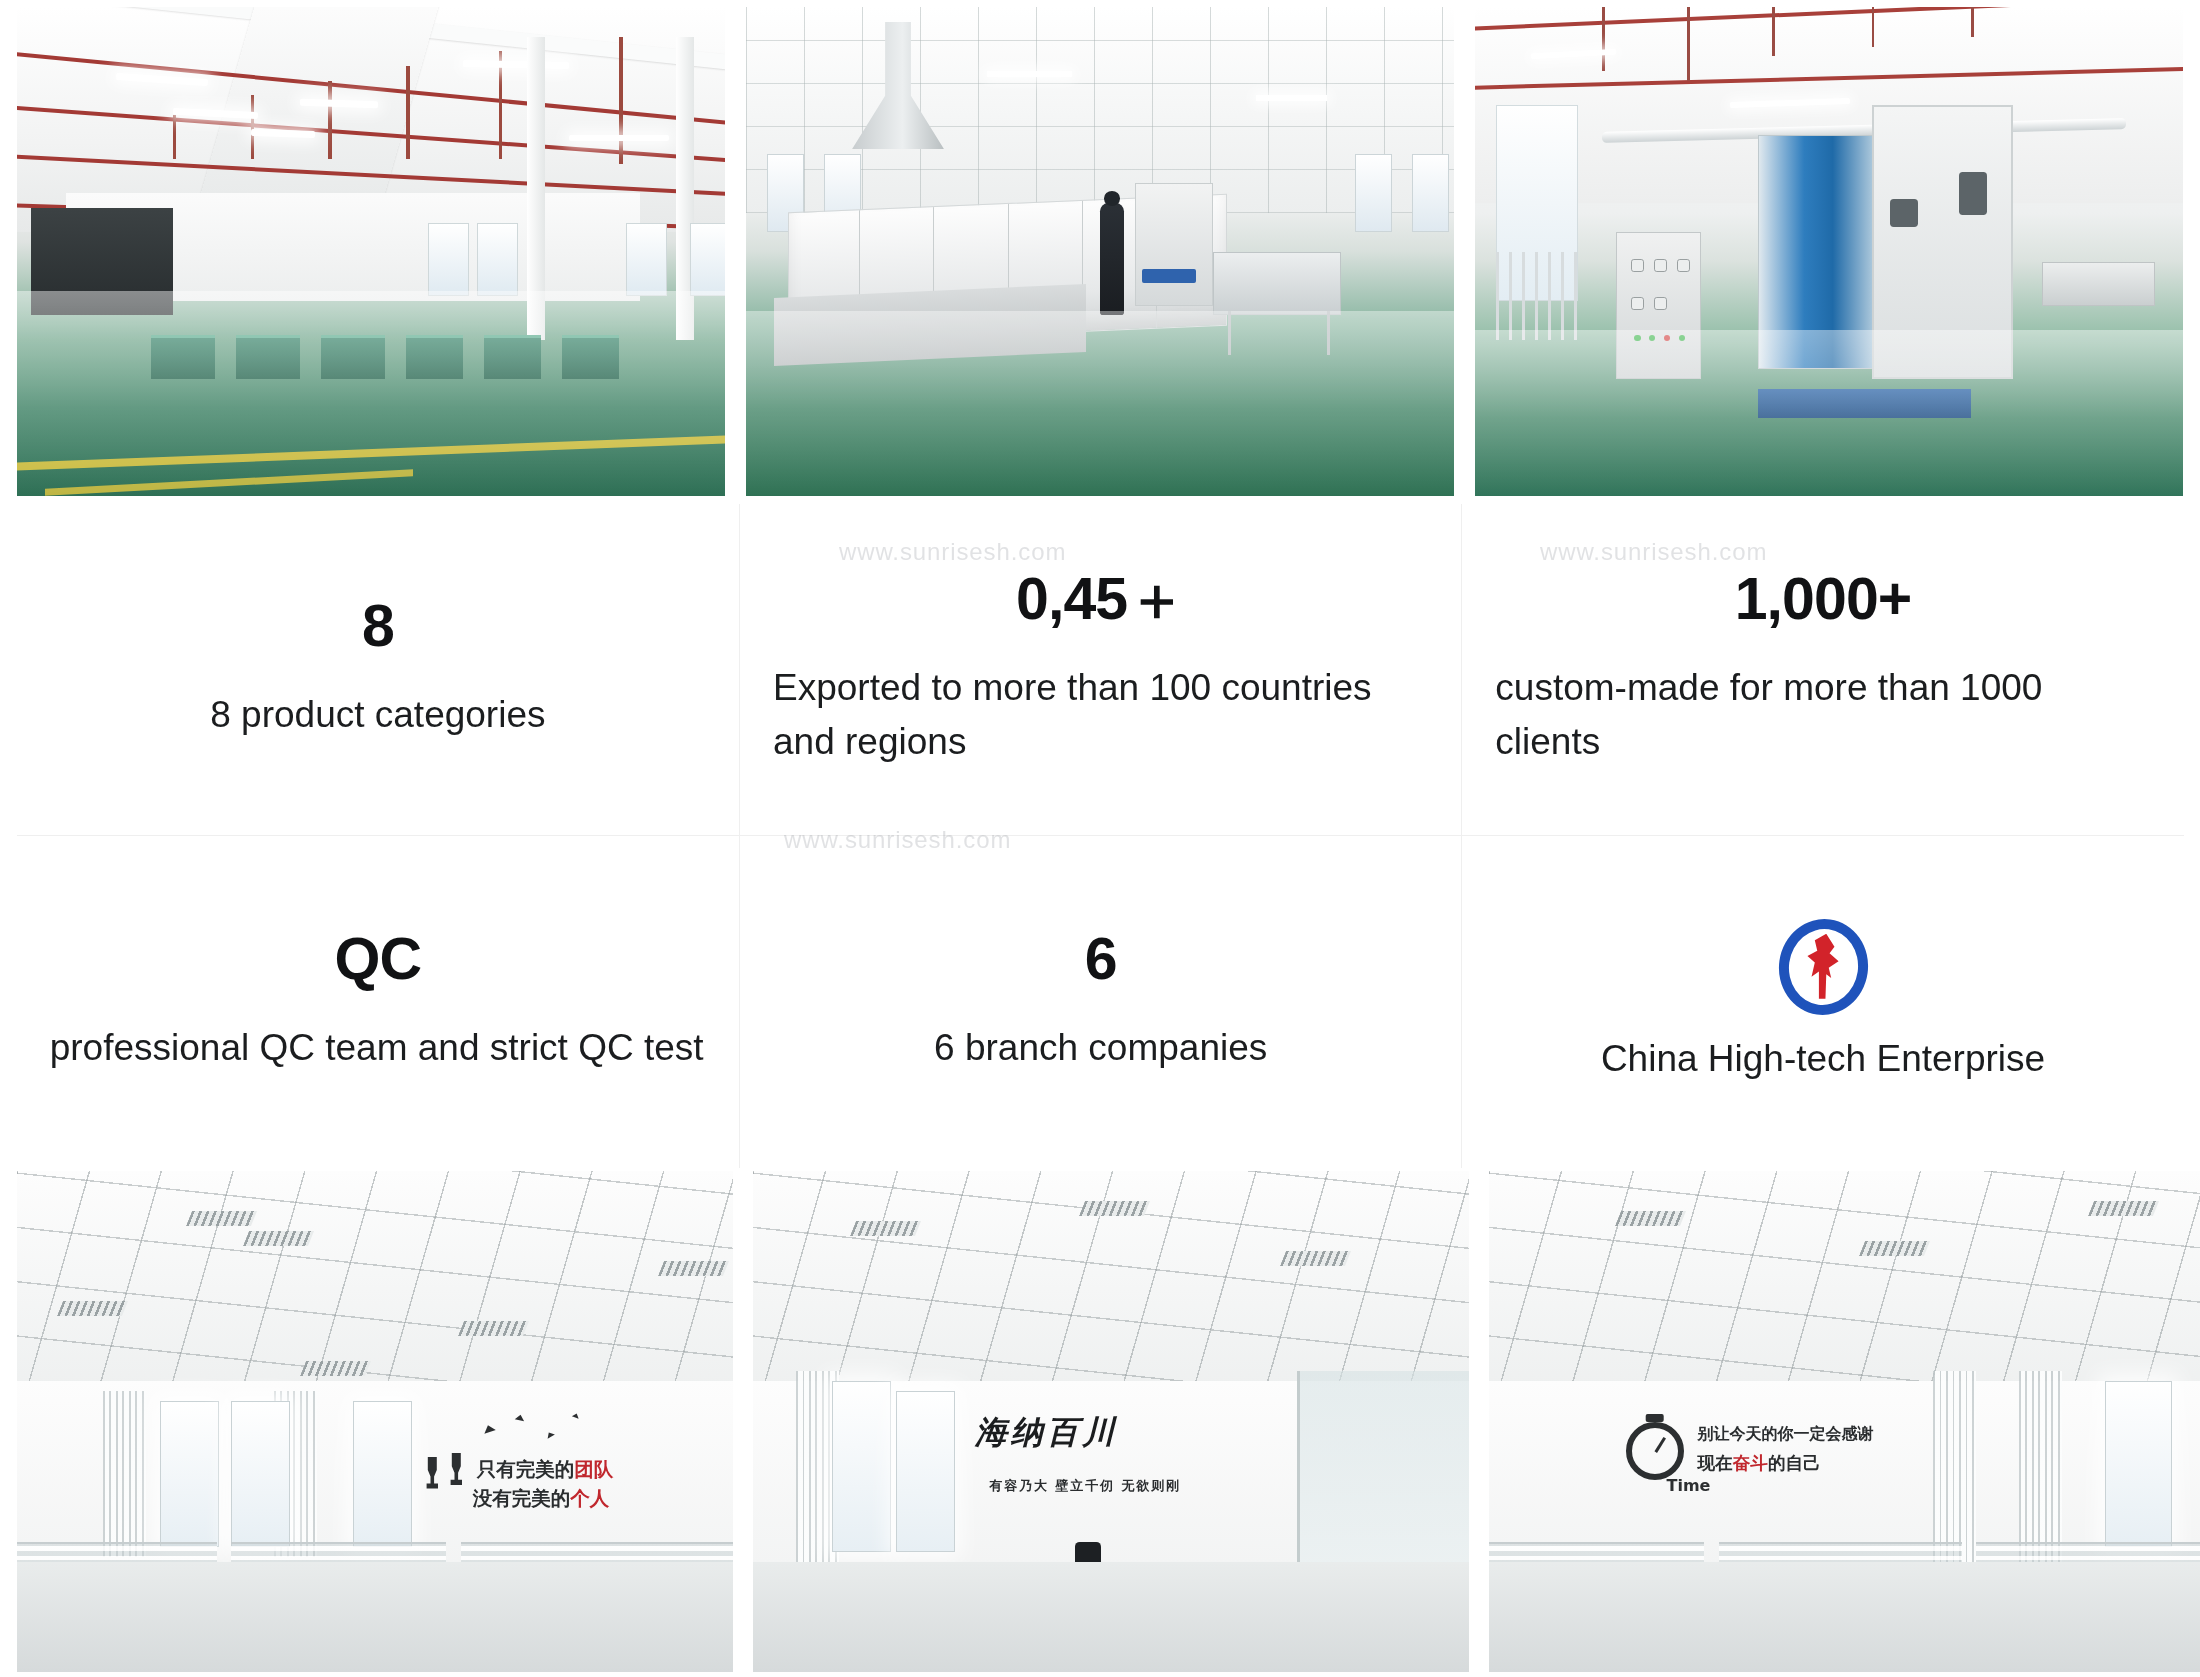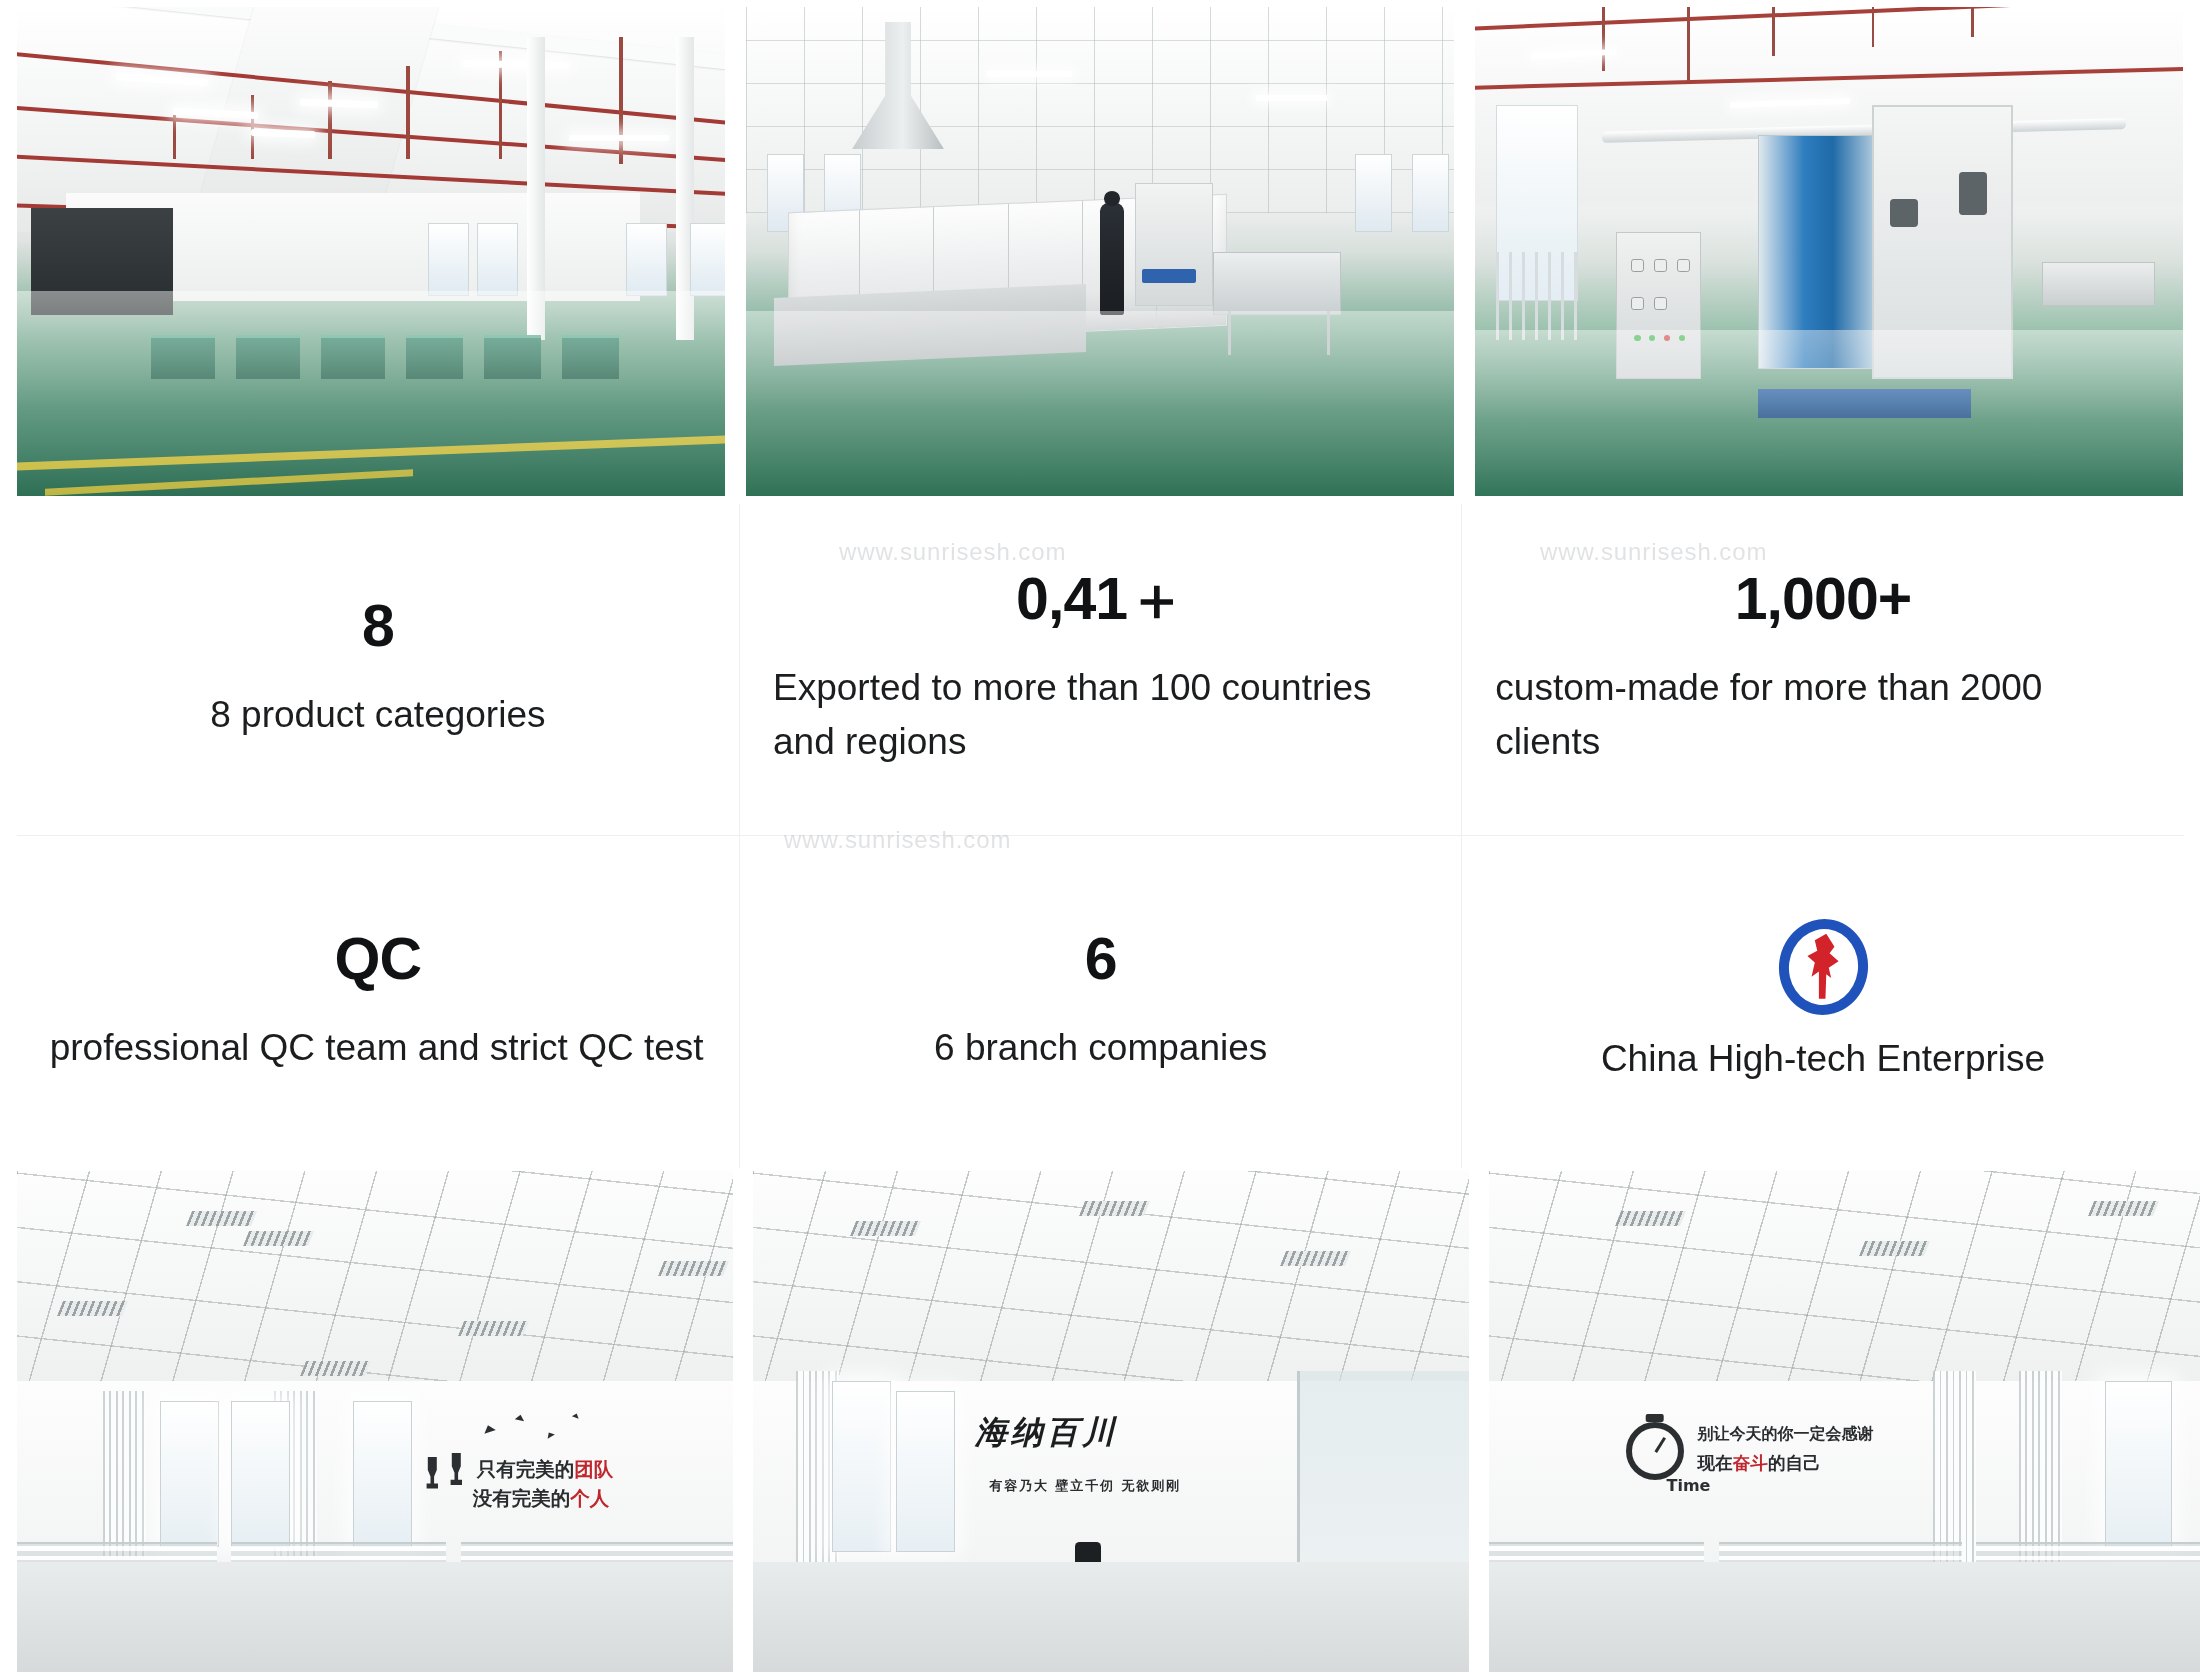--- a/index.html
+++ b/index.html
@@ -303,26 +303,26 @@
   </div>
 
   <div class="stats">
 
     <div class="srow first">
       <div class="cell c1">
         <div class="big">8</div>
         <div class="cap">8 product categories</div>
       </div>
       <div class="cell c2 left-cap">
-        <div class="big">0,41＋</div>
+        <div class="big">0,45＋</div>
         <div class="cap">Exported to more than 100 countries and regions</div>
       </div>
       <div class="cell c3 left-cap">
         <div class="big">1,000+</div>
-        <div class="cap">custom-made for more than 2000 clients</div>
+        <div class="cap">custom-made for more than 1000 clients</div>
       </div>
     </div>
 
     <div class="srow">
       <div class="cell c1 left-cap">
         <div class="big">QC</div>
         <div class="cap">professional QC team and strict QC test</div>
       </div>
       <div class="cell c2">
         <div class="big">6</div>

